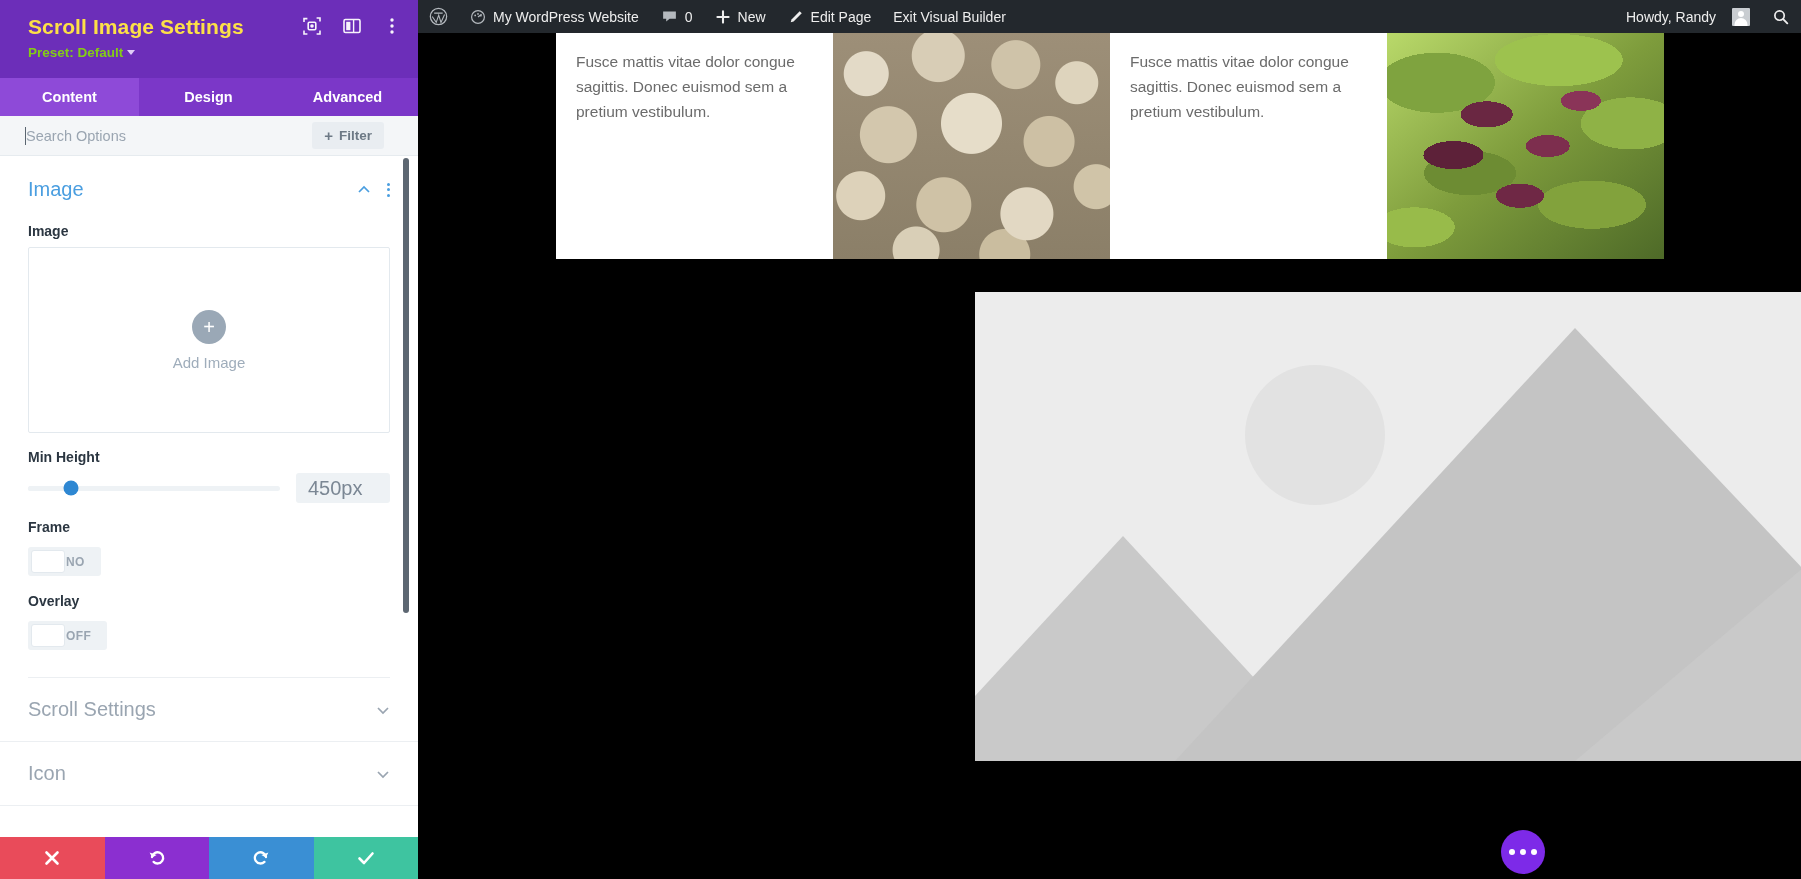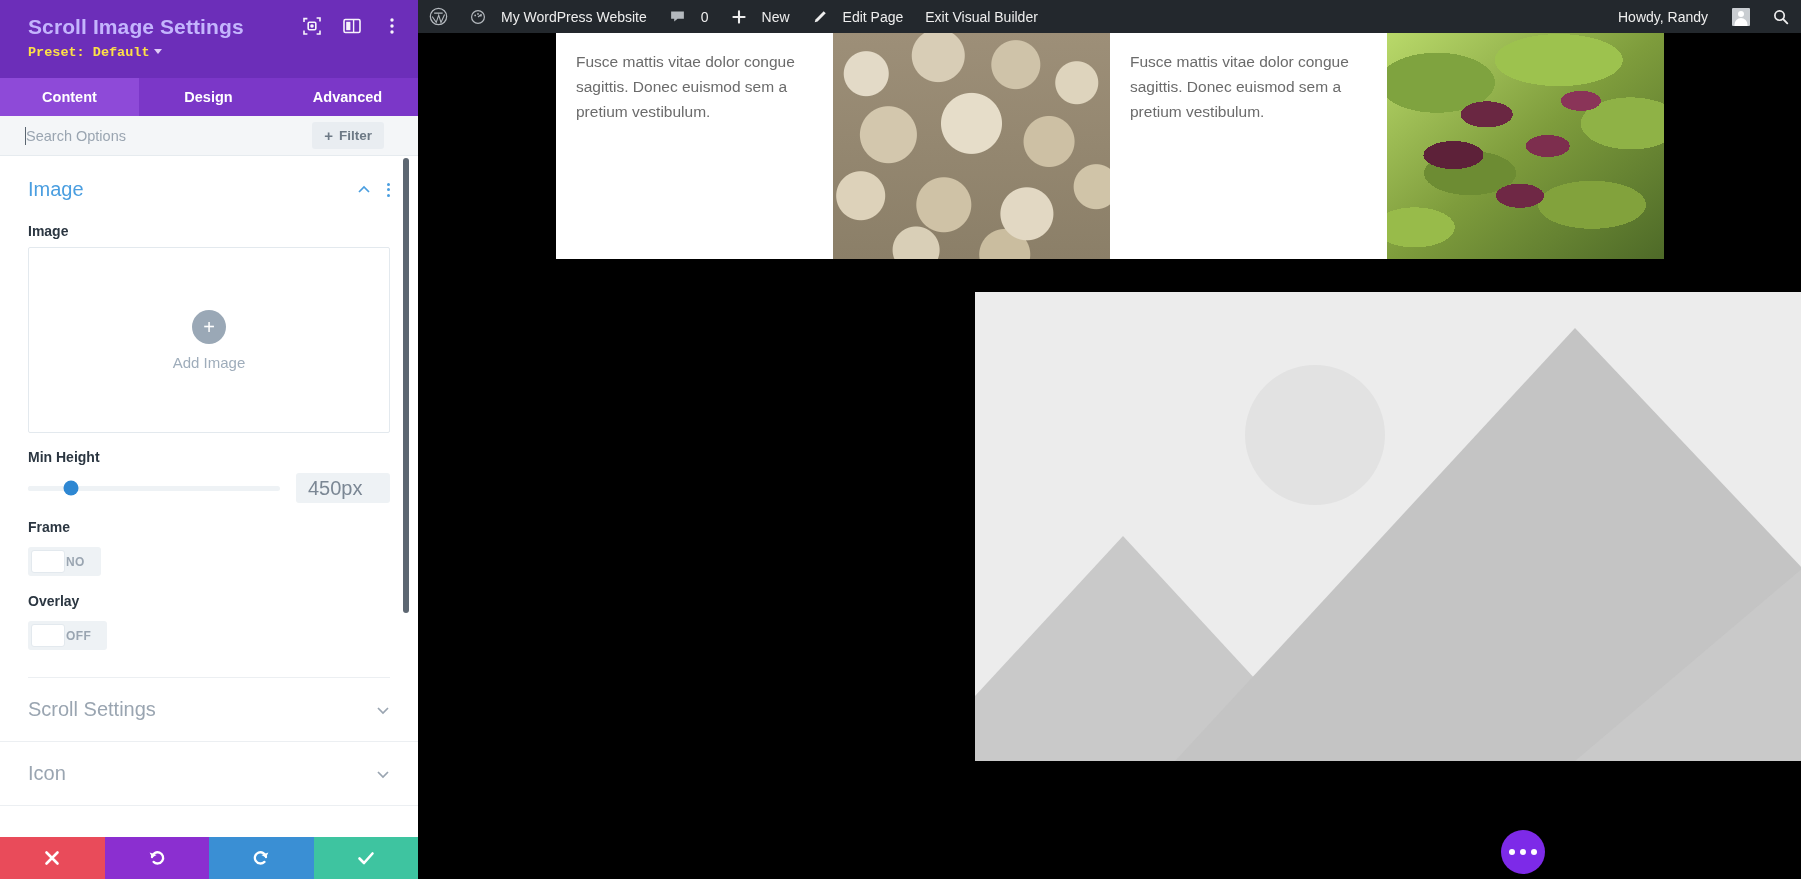--- a/index.html
+++ b/index.html
@@ -20,26 +20,26 @@
     z-index: 30;
   }
   .panel-header {
     background: #6c2eb9;
     padding: 14px 22px 12px 28px;
     position: relative;
     height: 78px;
     flex: 0 0 auto;
   }
   .panel-title {
-    color: #c4b5fd; font-size: 21px; font-weight: bold;
+    color: #fde047; font-size: 21px; font-weight: bold;
     letter-spacing: .1px; line-height: 26px;
   }
   .panel-preset {
-    color: #fde047; font-size: 13.5px; font-weight: bold;
-    margin-top: 5px; display: inline-block; font-family: Liberation Mono, monospace;
+    color: #84cc16; font-size: 13.5px; font-weight: bold;
+    margin-top: 5px; display: inline-block;
   }
   .preset-caret {
     display: inline-block; margin-left: 4px;
     border-left: 4px solid transparent; border-right: 4px solid transparent;
     border-top: 5px solid #e0cdf7; vertical-align: 2px;
   }
   .header-icons {
     position: absolute; right: 16px; top: 16px;
     display: flex; align-items: center; gap: 20px;
   }
@@ -163,21 +163,21 @@
   .act-redo   { background: #3a8fd4; }
   .act-save   { background: #3ec4a0; }
 
   
   #adminbar {
     position: absolute; left: 418px; top: 0; right: 0; height: 33px;
     background: #23282d; display: flex; align-items: center;
     color: #eee; font-size: 14px; z-index: 20;
   }
   .ab-item {
-    display: flex; align-items: center; gap: 15px; padding: 0 11px; height: 33px;
+    display: flex; align-items: center; gap: 7px; padding: 0 11px; height: 33px;
     cursor: pointer; color: #eeeeee; white-space: nowrap;
   }
   .ab-right { margin-left: auto; display: flex; align-items: center; }
   .avatar-box {
     width: 18px; height: 18px; background: #c9cdd1; border-radius: 1px;
     position: relative; overflow: hidden; margin-left: 9px;
   }
   .avatar-box::before {
     content: ""; position: absolute; left: 50%; top: 3px; transform: translateX(-50%);
     width: 6px; height: 6px; border-radius: 50%; background: #fff;

